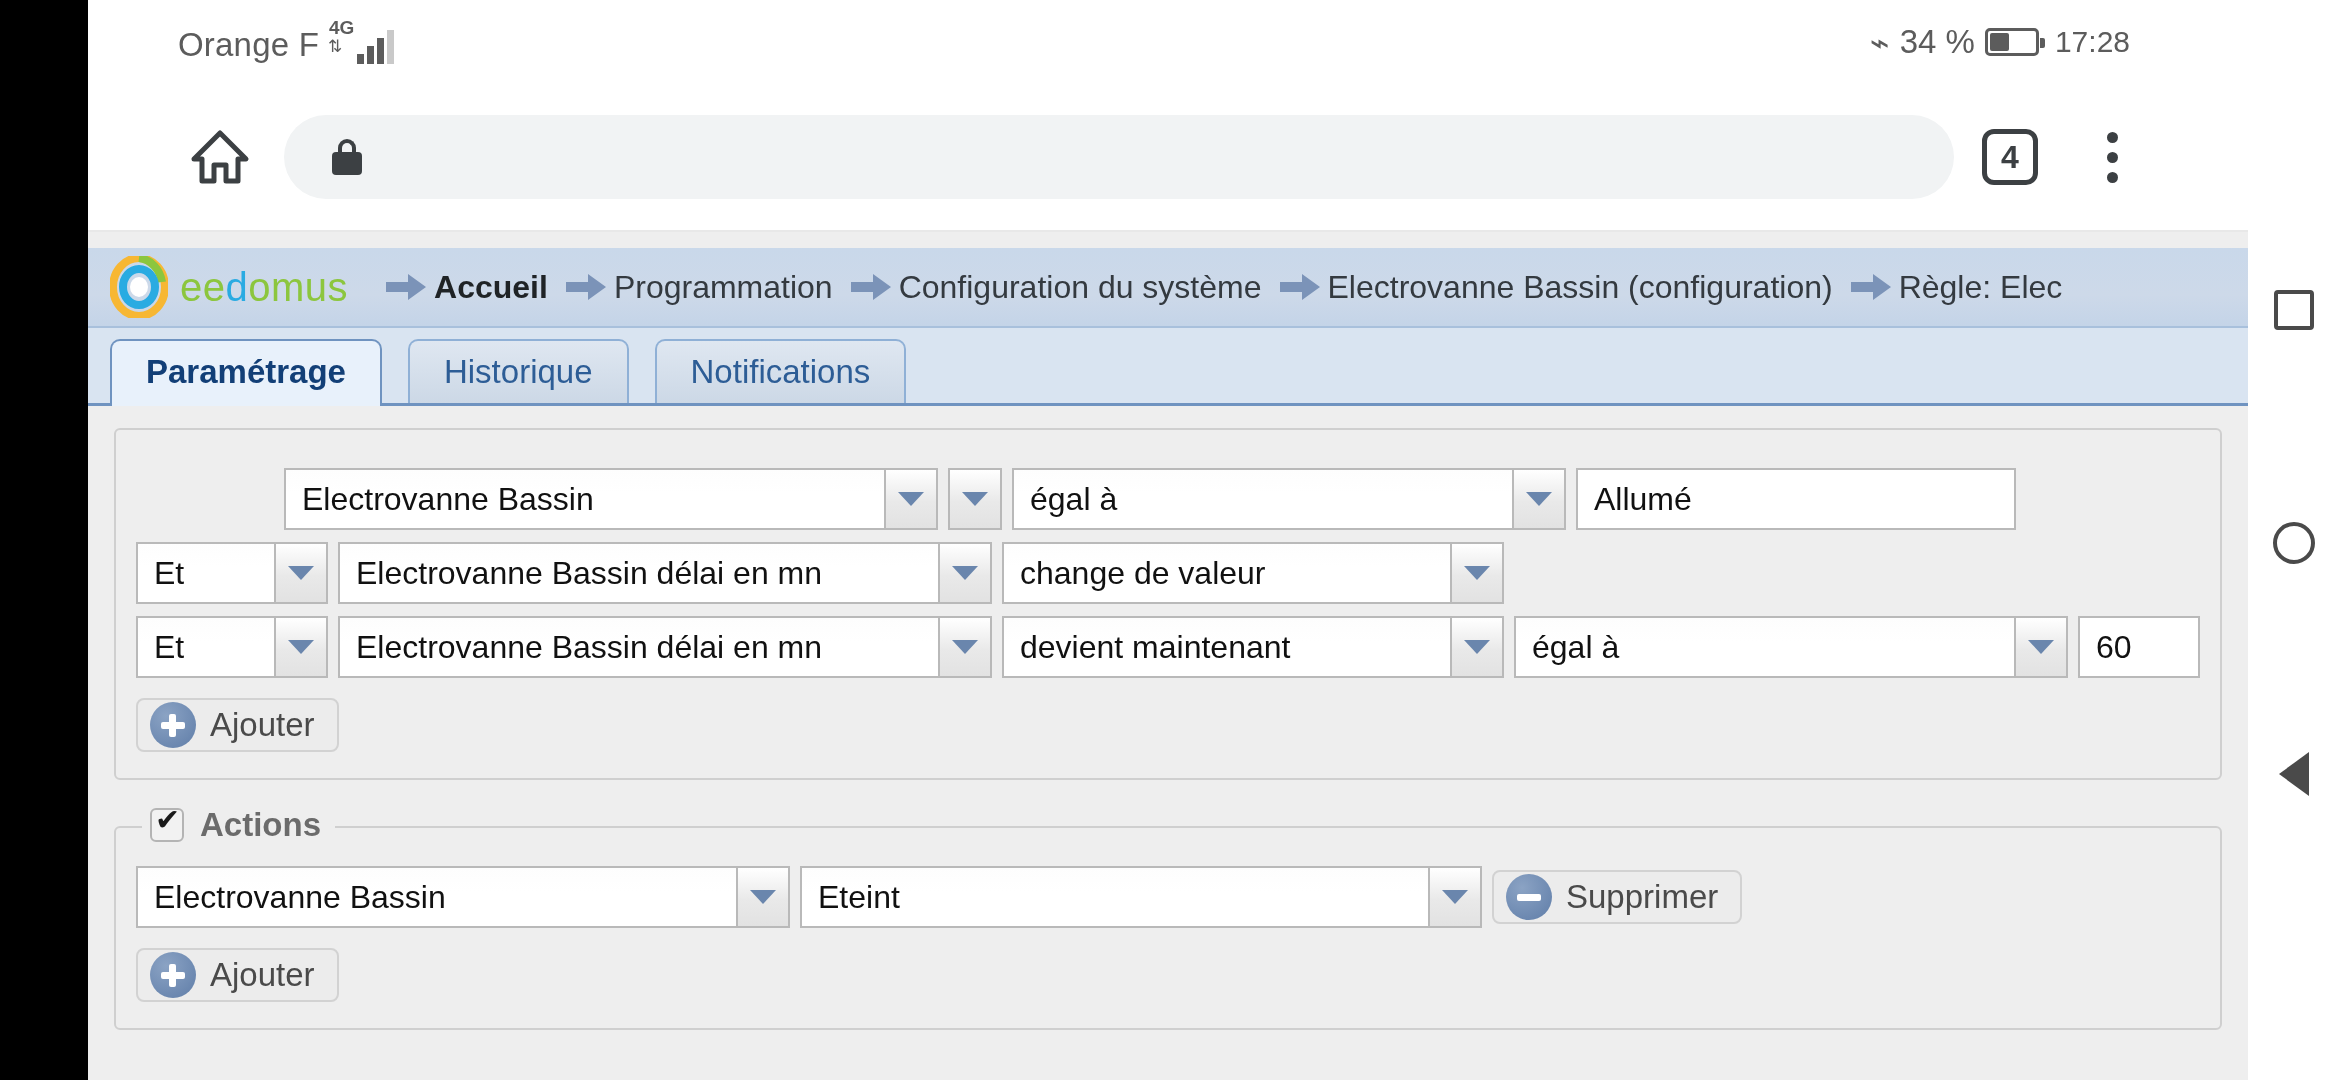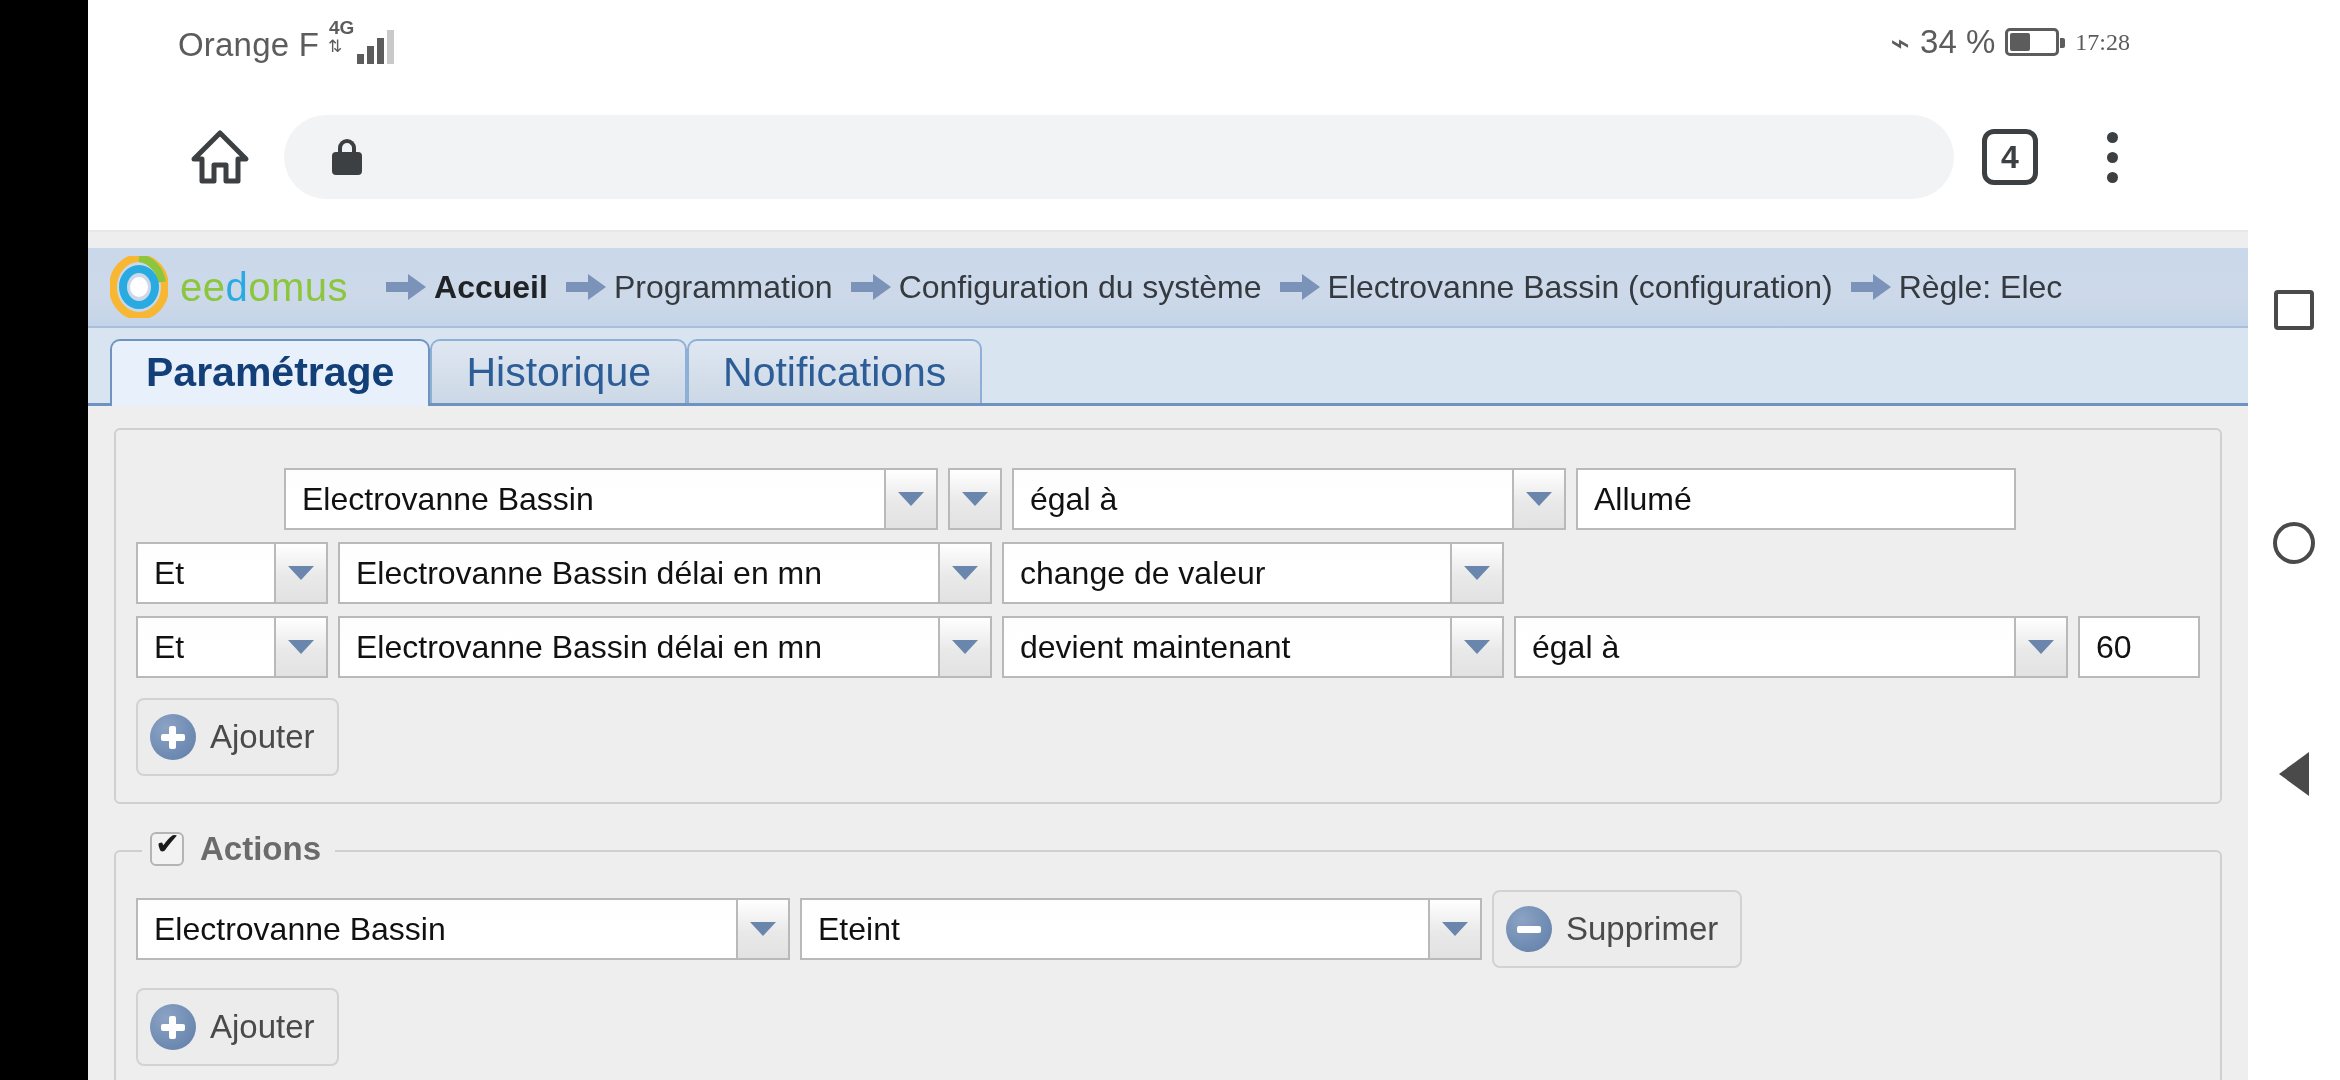--- a/index.html
+++ b/index.html
@@ -64,21 +64,21 @@
   .batt-pct { font-size: 33px; color: #5c5c5c; }
   .batt {
     position: relative; width: 54px; height: 28px;
     border: 3px solid #5c5c5c; border-radius: 5px;
   }
   .batt::after {
     content:''; position:absolute; right:-9px; top: 7px;
     width:5px; height:10px; background:#5c5c5c; border-radius:0 2px 2px 0;
   }
   .batt .fill { position:absolute; left:2px; top:2px; bottom:2px; width: 40%; background:#5c5c5c; border-radius:2px; }
-  .clock { font-size: 24px; color: #5c5c5c; margin-left: 6px; font-family: Liberation Serif, serif; }
+  .clock { font-size: 30px; color: #5c5c5c; margin-left: 6px; }
 
   
   #browserbar {
     position: relative; height: 148px;
     background: #ffffff;
     display: flex; align-items: center;
     padding: 0 0 0 90px;
     border-bottom: 2px solid #e8e8e8;
   }
   .home-btn { width: 84px; height: 84px; display:flex; align-items:center; justify-content:center; }
@@ -156,22 +156,22 @@
     border-bottom: 3px solid #6f93c0;
     position: relative;
   }
   .tab {
     height: 64px;
     padding: 0 34px;
     display:flex; align-items:center;
     border: 2px solid #8fb0d6;
     border-bottom: none;
     border-radius: 10px 10px 0 0;
-    margin-right: 0;
-    font-size: 41px;
+    margin-right: 26px;
+    font-size: 33px;
     color: #2d5d96;
     background: linear-gradient(#dfe7f1, #ccd8e6);
   }
   .tab.active {
     background: #e8f1fb;
     color: #123f77;
     font-weight: bold;
     border-color: #6f93c0;
     position: relative;
     z-index: 2;
@@ -254,21 +254,21 @@
   
   .w-conj   { width: 138px; }
   .w-dev    { width: 600px; }
   .w-op     { width: 448px; }
   .w-cmp    { width: 500px; }
   .w-val    { width: 440px; }
   .w-act1   { width: 600px; }
   .w-act2   { width: 628px; }
 
   .btn-lite {
-    height: 78px;
+    height: 54px;
     padding: 0 22px 0 12px;
     background: #ececec;
     border: 2px solid #d2d2d2;
     border-radius: 8px;
     display:inline-flex; align-items:center; gap: 14px;
     font-size: 33px; color: #4a4a4a;
     margin-top: 8px;
   }
   .ic-plus, .ic-minus {
     width: 46px; height: 46px; border-radius: 50%;

